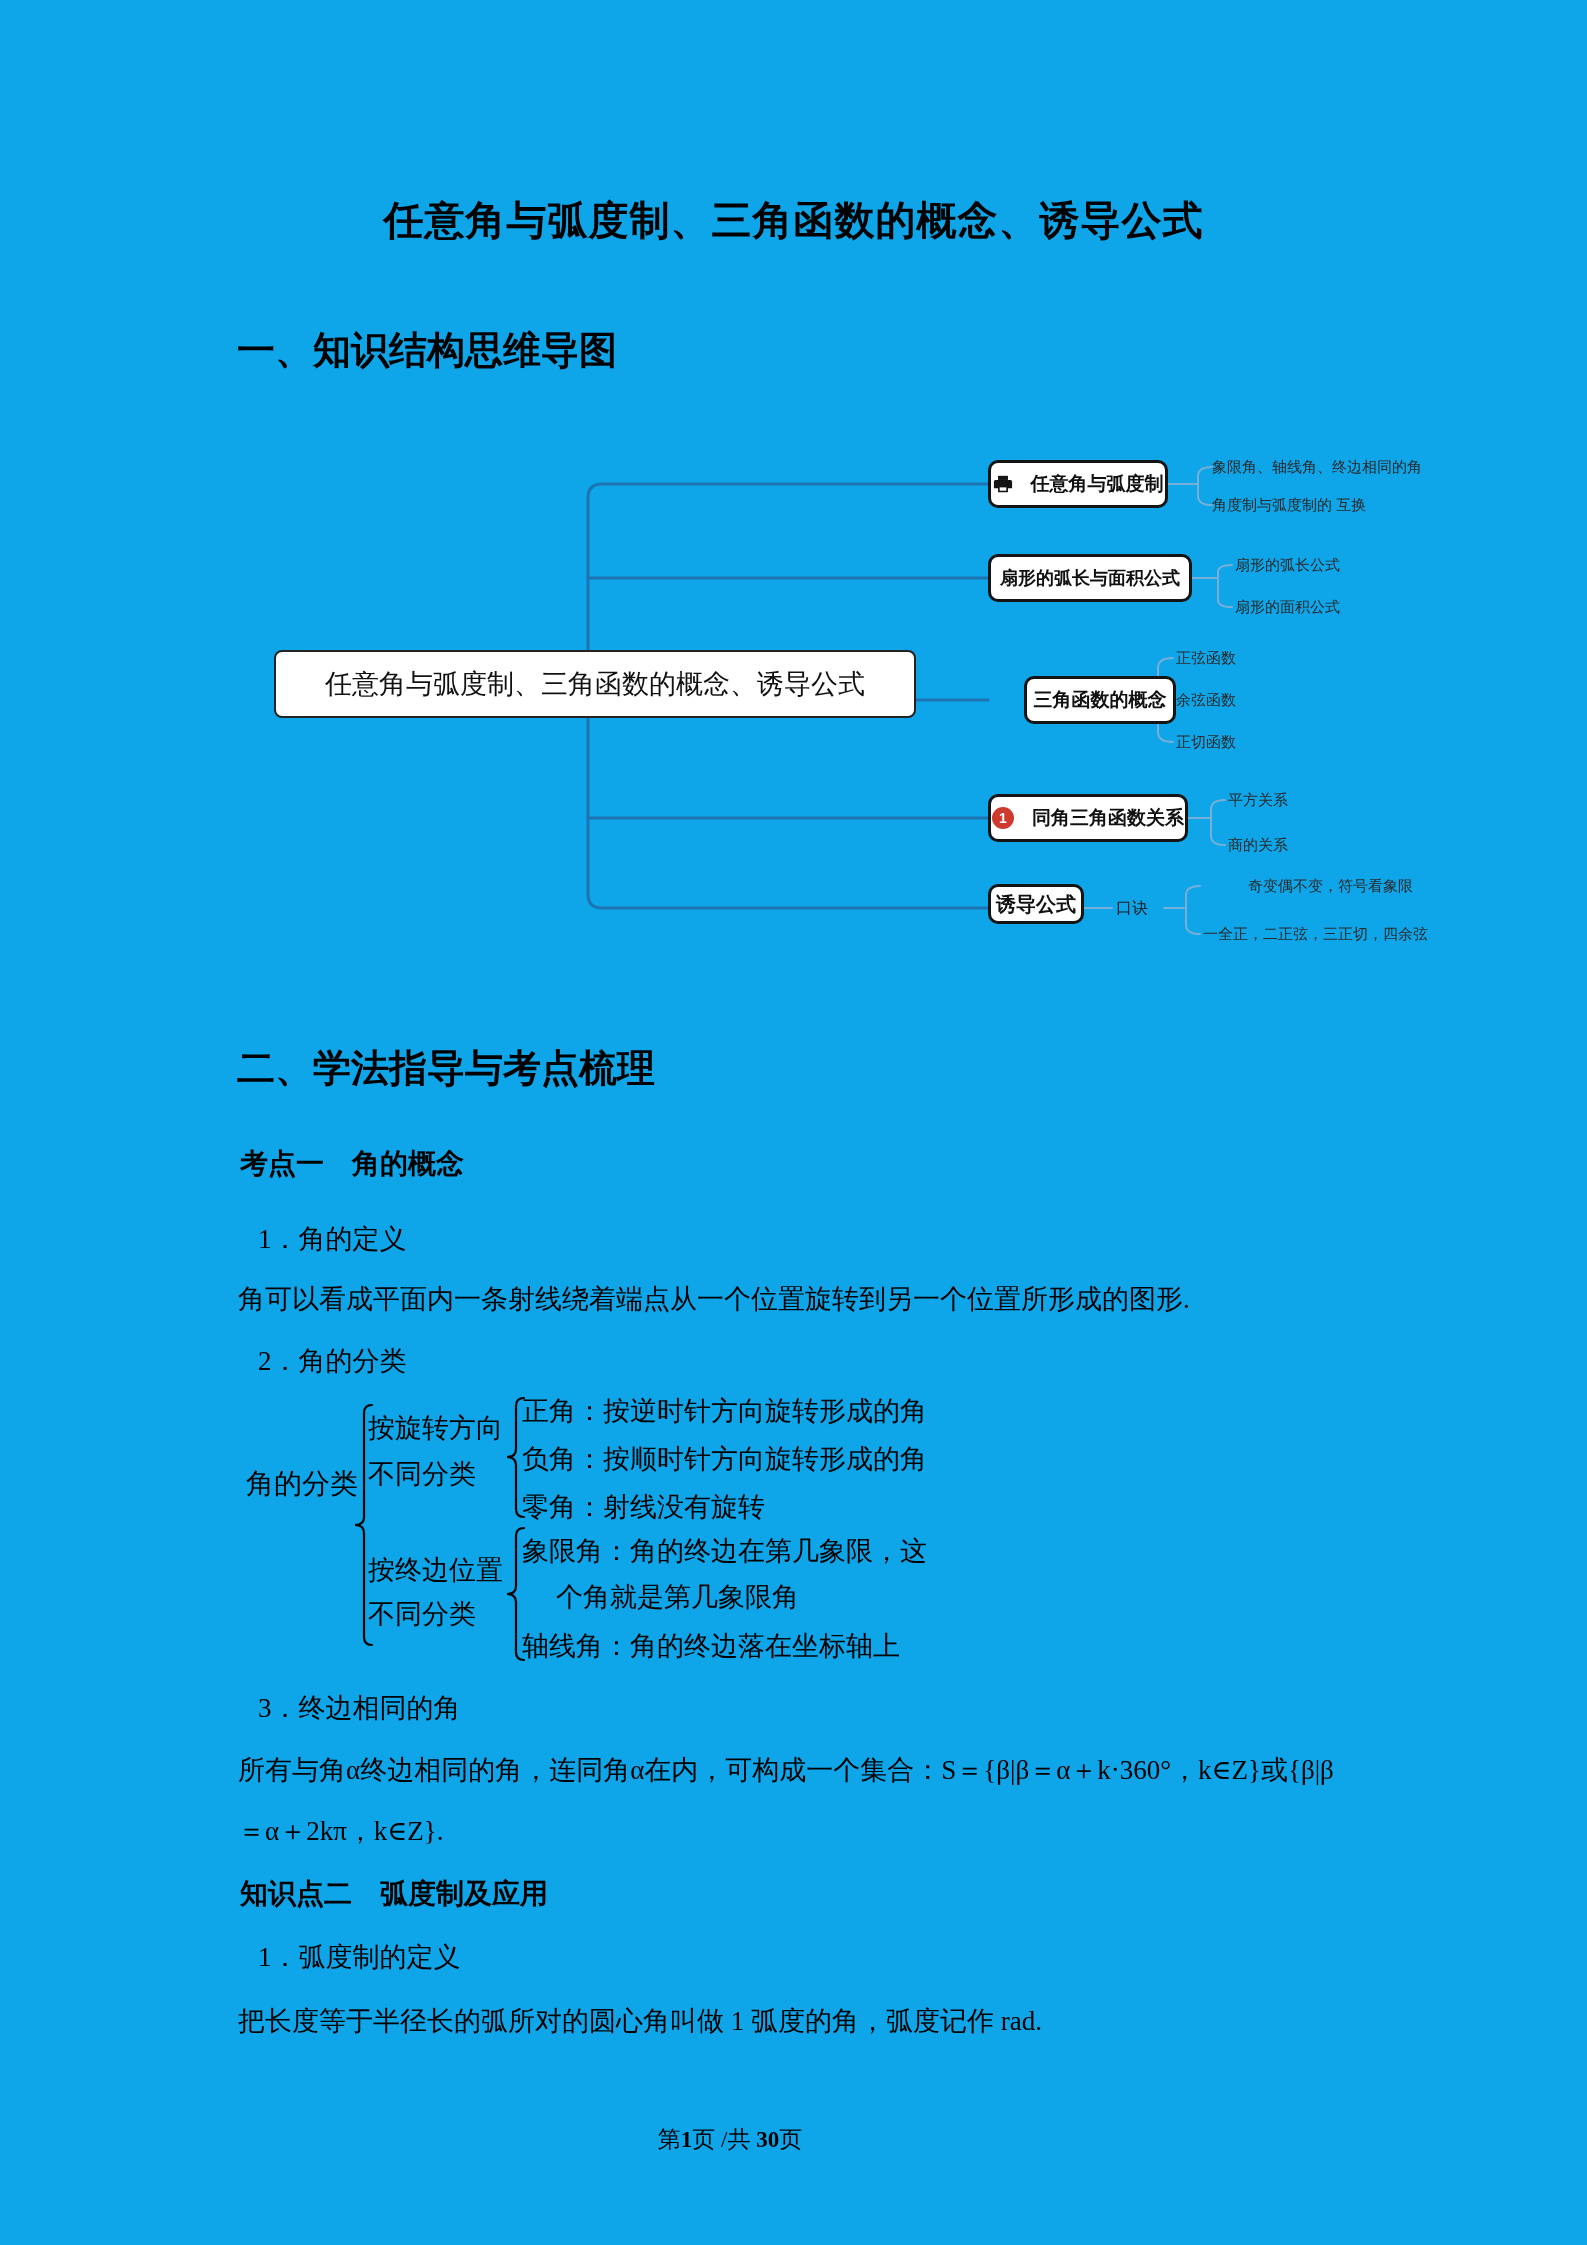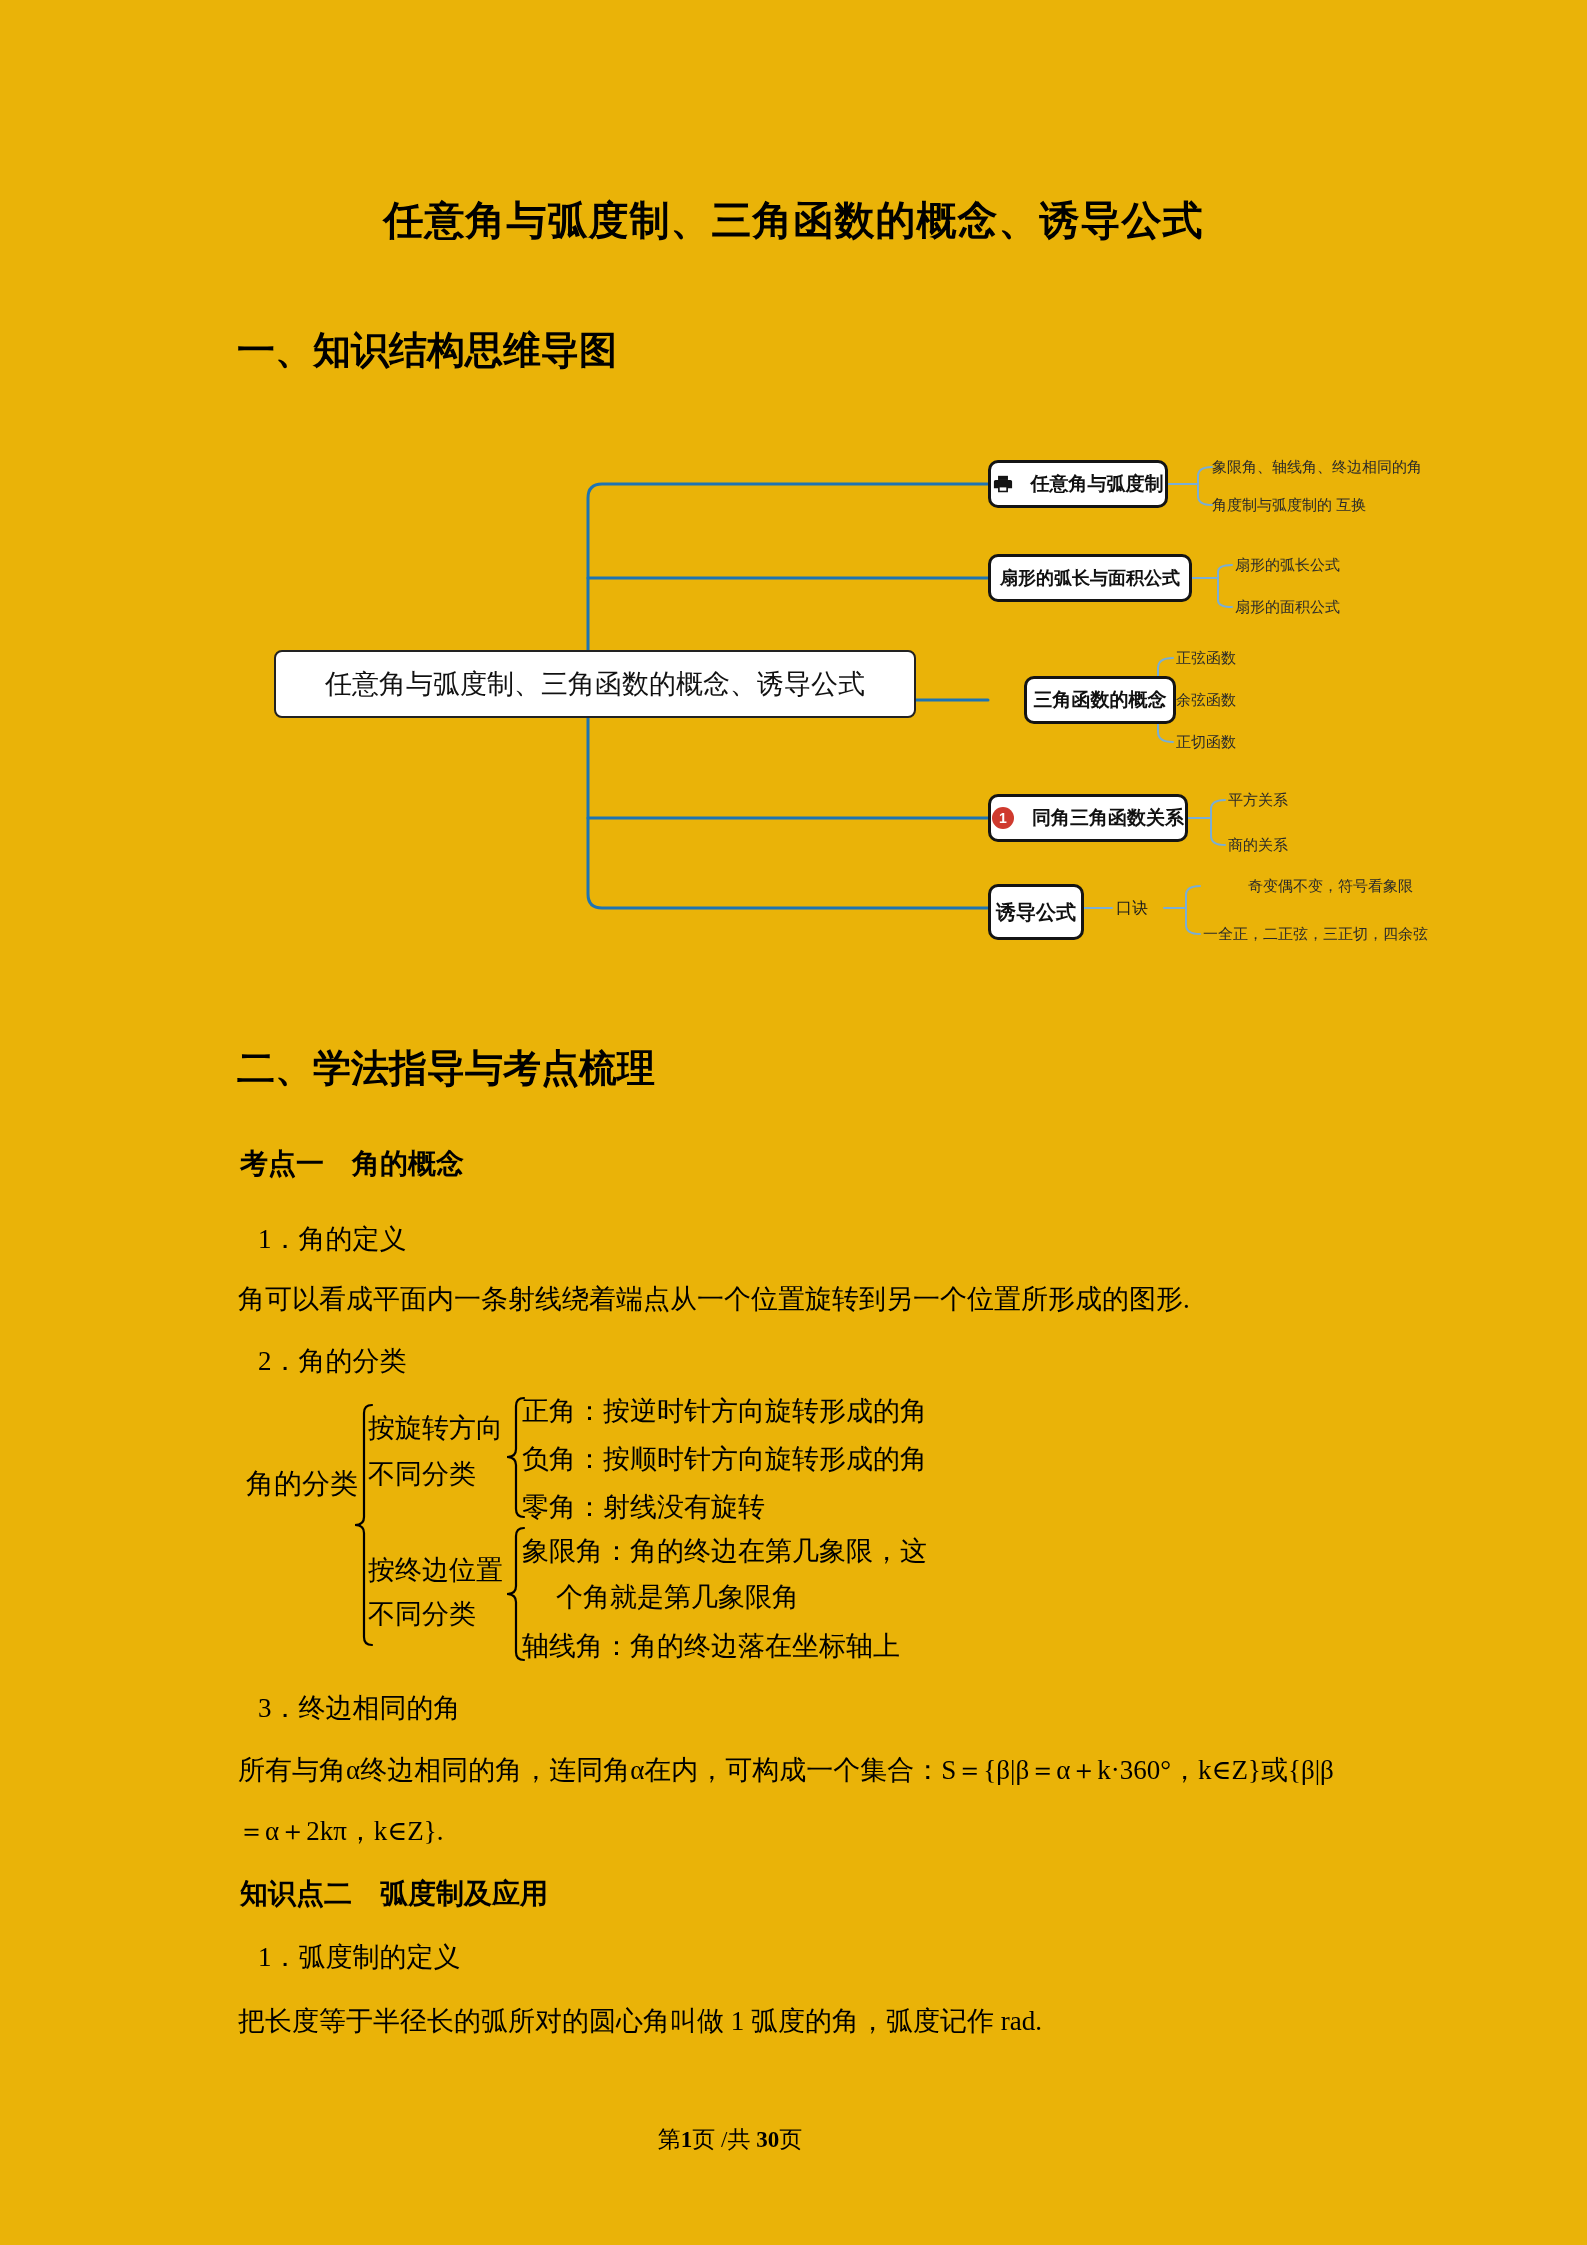--- a/index.html
+++ b/index.html
@@ -1,17 +1,17 @@
 <!DOCTYPE html>
 <html><head>
 <meta charset="utf-8">
 <style>
   html,body{margin:0;padding:0;background:#fff;}
   .page{
-    position:relative;width:1587px;height:2245px;background:#eab308;
+    position:relative;width:1587px;height:2245px;background:#0ea5e9;
     font-family:"Liberation Serif","DejaVu Serif",serif;color:#000;overflow:hidden;
   }
   .abs{position:absolute;white-space:nowrap;line-height:1.3;}
   .doc-title{
     position:absolute;left:0;top:196px;width:100%;text-align:center;margin:0;
     font-family:"Liberation Sans","DejaVu Sans",sans-serif;font-weight:700;font-size:40px;line-height:1.2;
     letter-spacing:1px;color:#000;
   }
   .h2{
     position:absolute;white-space:nowrap;margin:0;
@@ -115,21 +115,21 @@
   <div class="mm-leaf" style="left:1176px;top:700px;">余弦函数</div>
   <div class="mm-leaf" style="left:1176px;top:742px;">正切函数</div>
 
   <div class="mm-node" style="left:988px;top:794px;width:200px;height:48px;">
     <span class="badge">1</span>
     <span>同角三角函数关系</span>
   </div>
   <div class="mm-leaf" style="left:1228px;top:800px;">平方关系</div>
   <div class="mm-leaf" style="left:1228px;top:845px;">商的关系</div>
 
-  <div class="mm-node" style="left:988px;top:884px;width:96px;height:56px;font-size:20px;border-radius:10px;">
+  <div class="mm-node" style="left:988px;top:884px;width:96px;height:40px;font-size:20px;border-radius:10px;">
     <span>诱导公式</span>
   </div>
   <div class="mm-via" style="left:1116px;top:908px;">口诀</div>
   <div class="mm-leaf" style="left:1248px;top:886px;">奇变偶不变，符号看象限</div>
   <div class="mm-leaf" style="left:1203px;top:934px;">一全正，二正弦，三正切，四余弦</div>
 
   <div class="h2" style="left:237px;top:1048px;">二、学法指导与考点梳理</div>
 
   <div class="abs bold-head" style="left:240px;top:1146px;">考点一　角的概念</div>
   <div class="abs body-line" style="left:258px;top:1222px;">1．角的定义</div>

